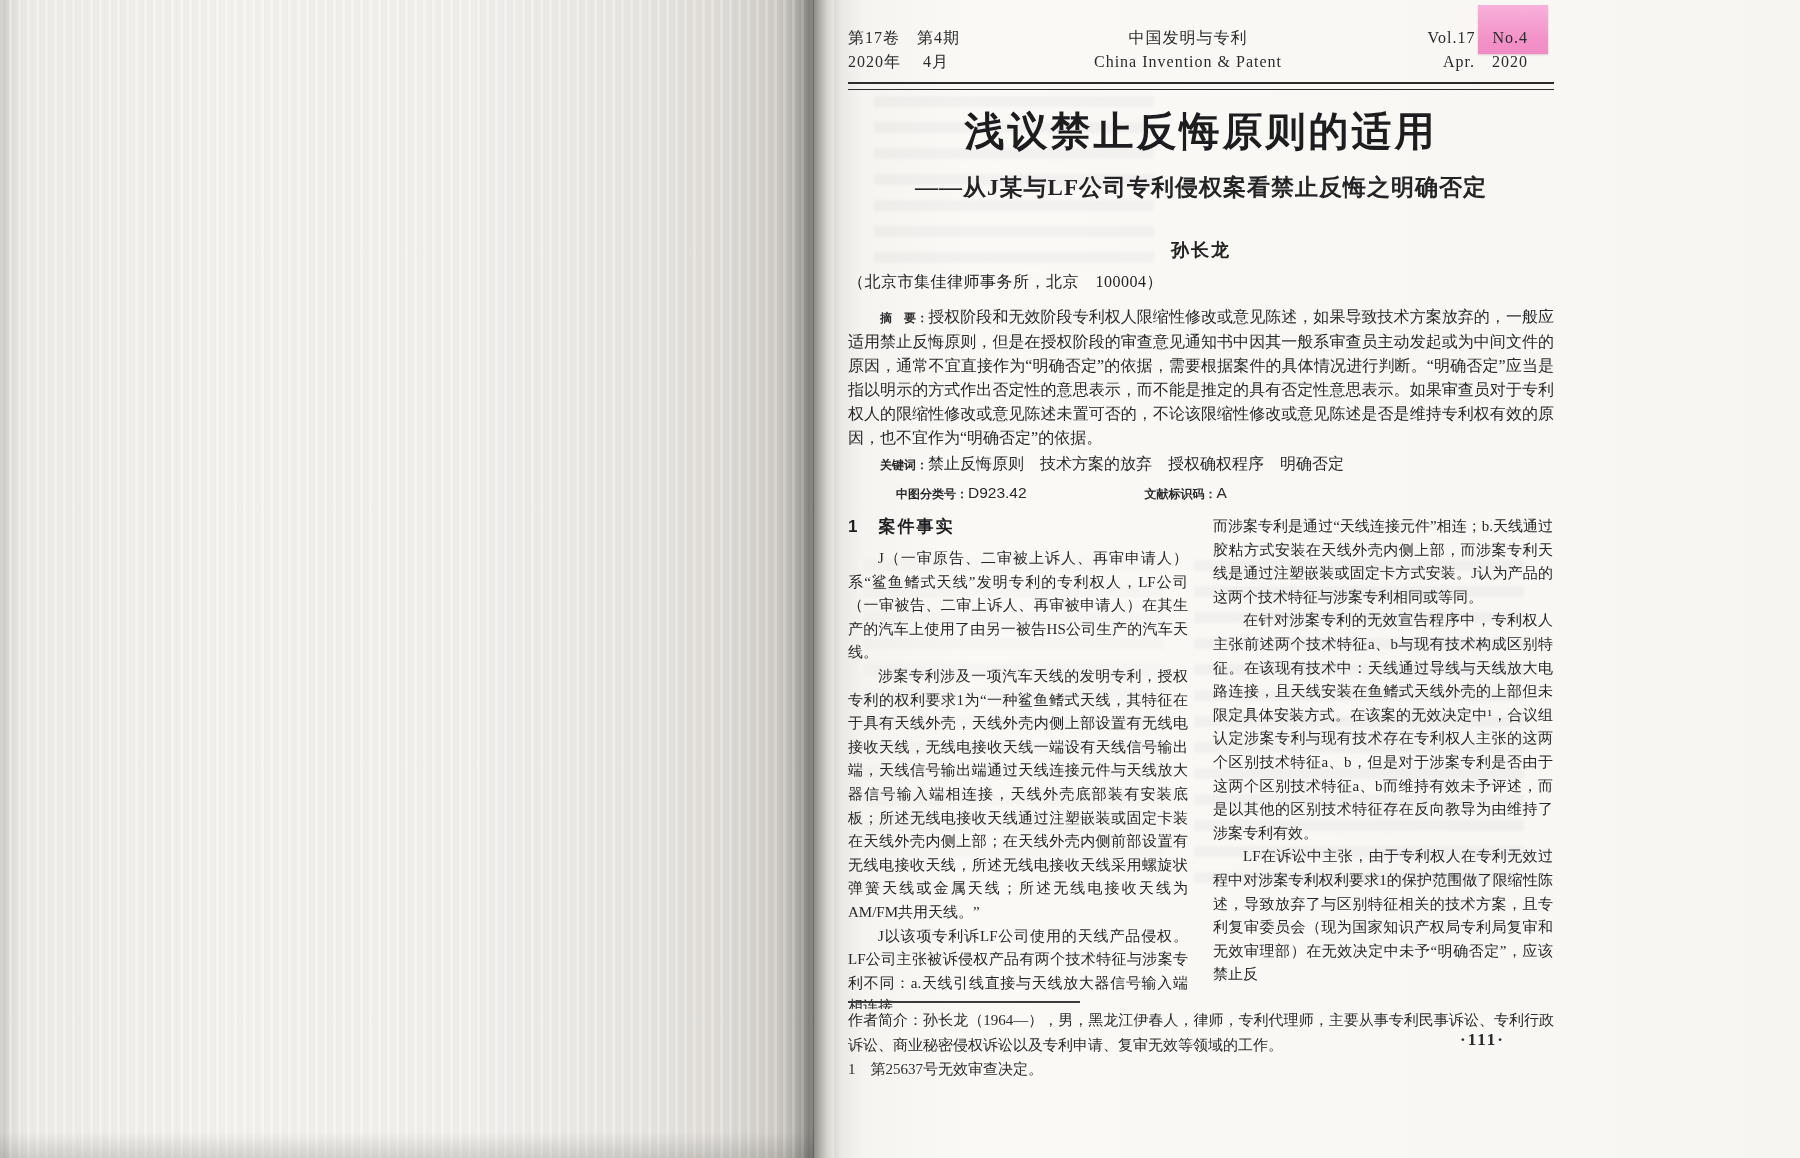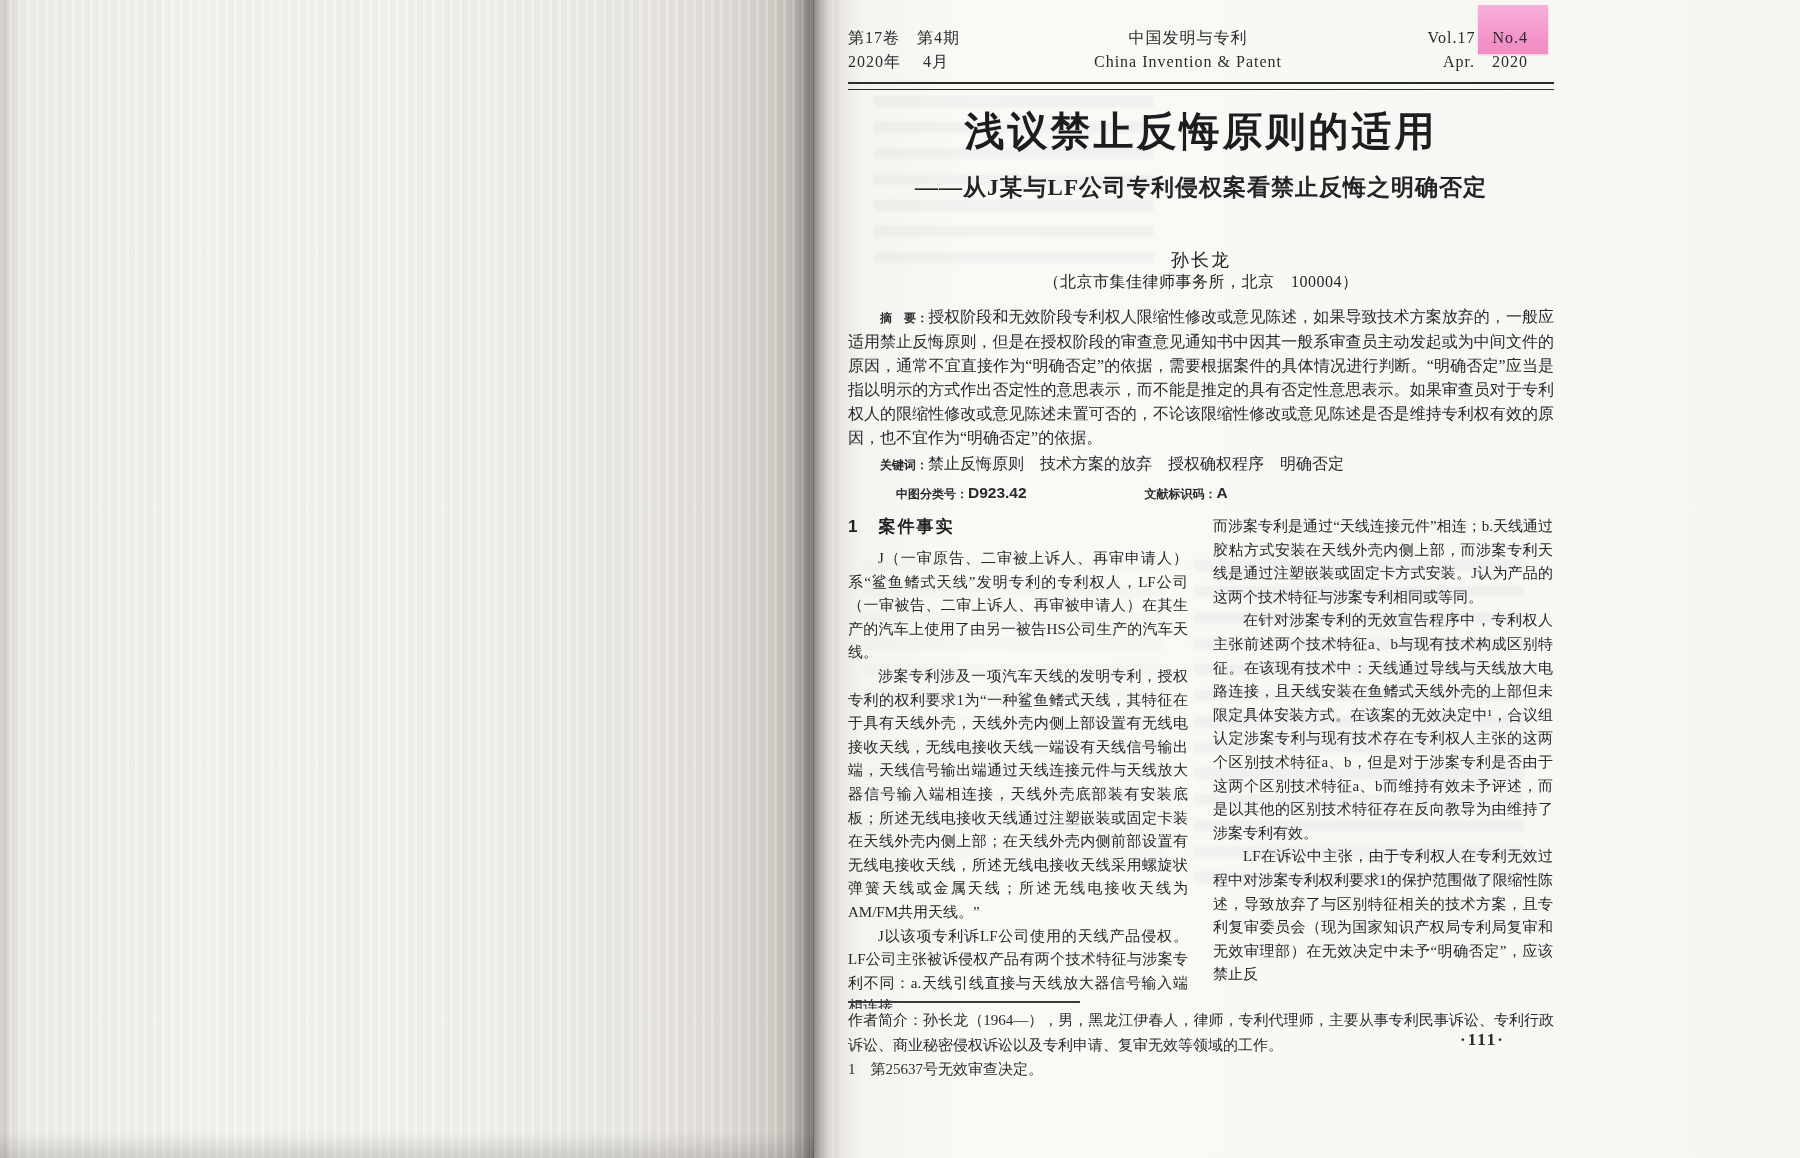--- a/index.html
+++ b/index.html
@@ -61,36 +61,36 @@
   
   .t-title {
     position:absolute; left:14px; top:104px; width:706px; text-align:center;
     font-size:40px; font-weight:bold; letter-spacing:3px; color:#1d1d1f;
   }
   .t-sub {
     position:absolute; left:14px; top:172px; width:706px; text-align:center;
     font-size:23px; font-weight:bold; letter-spacing:1px; color:#242426;
   }
   .t-author {
-    position:absolute; left:14px; top:248px; width:706px; text-align:center;
-    font-size:18px; letter-spacing:2px;
+    position:absolute; left:14px; top:238px; width:706px; text-align:center;
+    font-size:18px; letter-spacing:2px;font-weight:bold;
   }
   .t-affil {
-    position:absolute; left:14px; top:272px; width:706px; text-align:center;
+    position:absolute; left:14px; top:272px; width:706px; 
     font-size:16px; letter-spacing:0.5px;
   }
   
   .meta-block { position:absolute; left:14px; top:305px; width:706px; }
   .meta-block p { margin:0; font-size:16px; line-height:24px; text-align:justify; color:#2a2a2c; }
   .meta-block .abs { text-indent:2em; }
   .lbl-hei { font-family:"Liberation Sans","DejaVu Sans",sans-serif; font-weight:bold; font-size:12px; }
   .kw { margin-top:2px !important; text-indent:2em; }
   .clc-line { margin-top:4px !important; text-indent:3em; }
   .clc-line .gap { display:inline-block; width:118px; }
-  .clc-val { font-weight:bold; font-family:"Liberation Sans","DejaVu Sans",sans-serif; font-size:15.5px; }
+  .clc-val { font-weight:normal; font-family:"Liberation Sans","DejaVu Sans",sans-serif; font-size:15.5px; }
   
   .bodycols {
     position:absolute; left:14px; top:515px; width:706px; height:494px;
     display:flex; gap:25px; overflow:hidden;
   }
   .col { width:340px; }
   .col h3 {
     margin:0 0 9px 0; font-size:17px; letter-spacing:2px;
     font-family:"Liberation Sans","DejaVu Sans",sans-serif; font-weight:bold; color:#1f1f21;
   }

